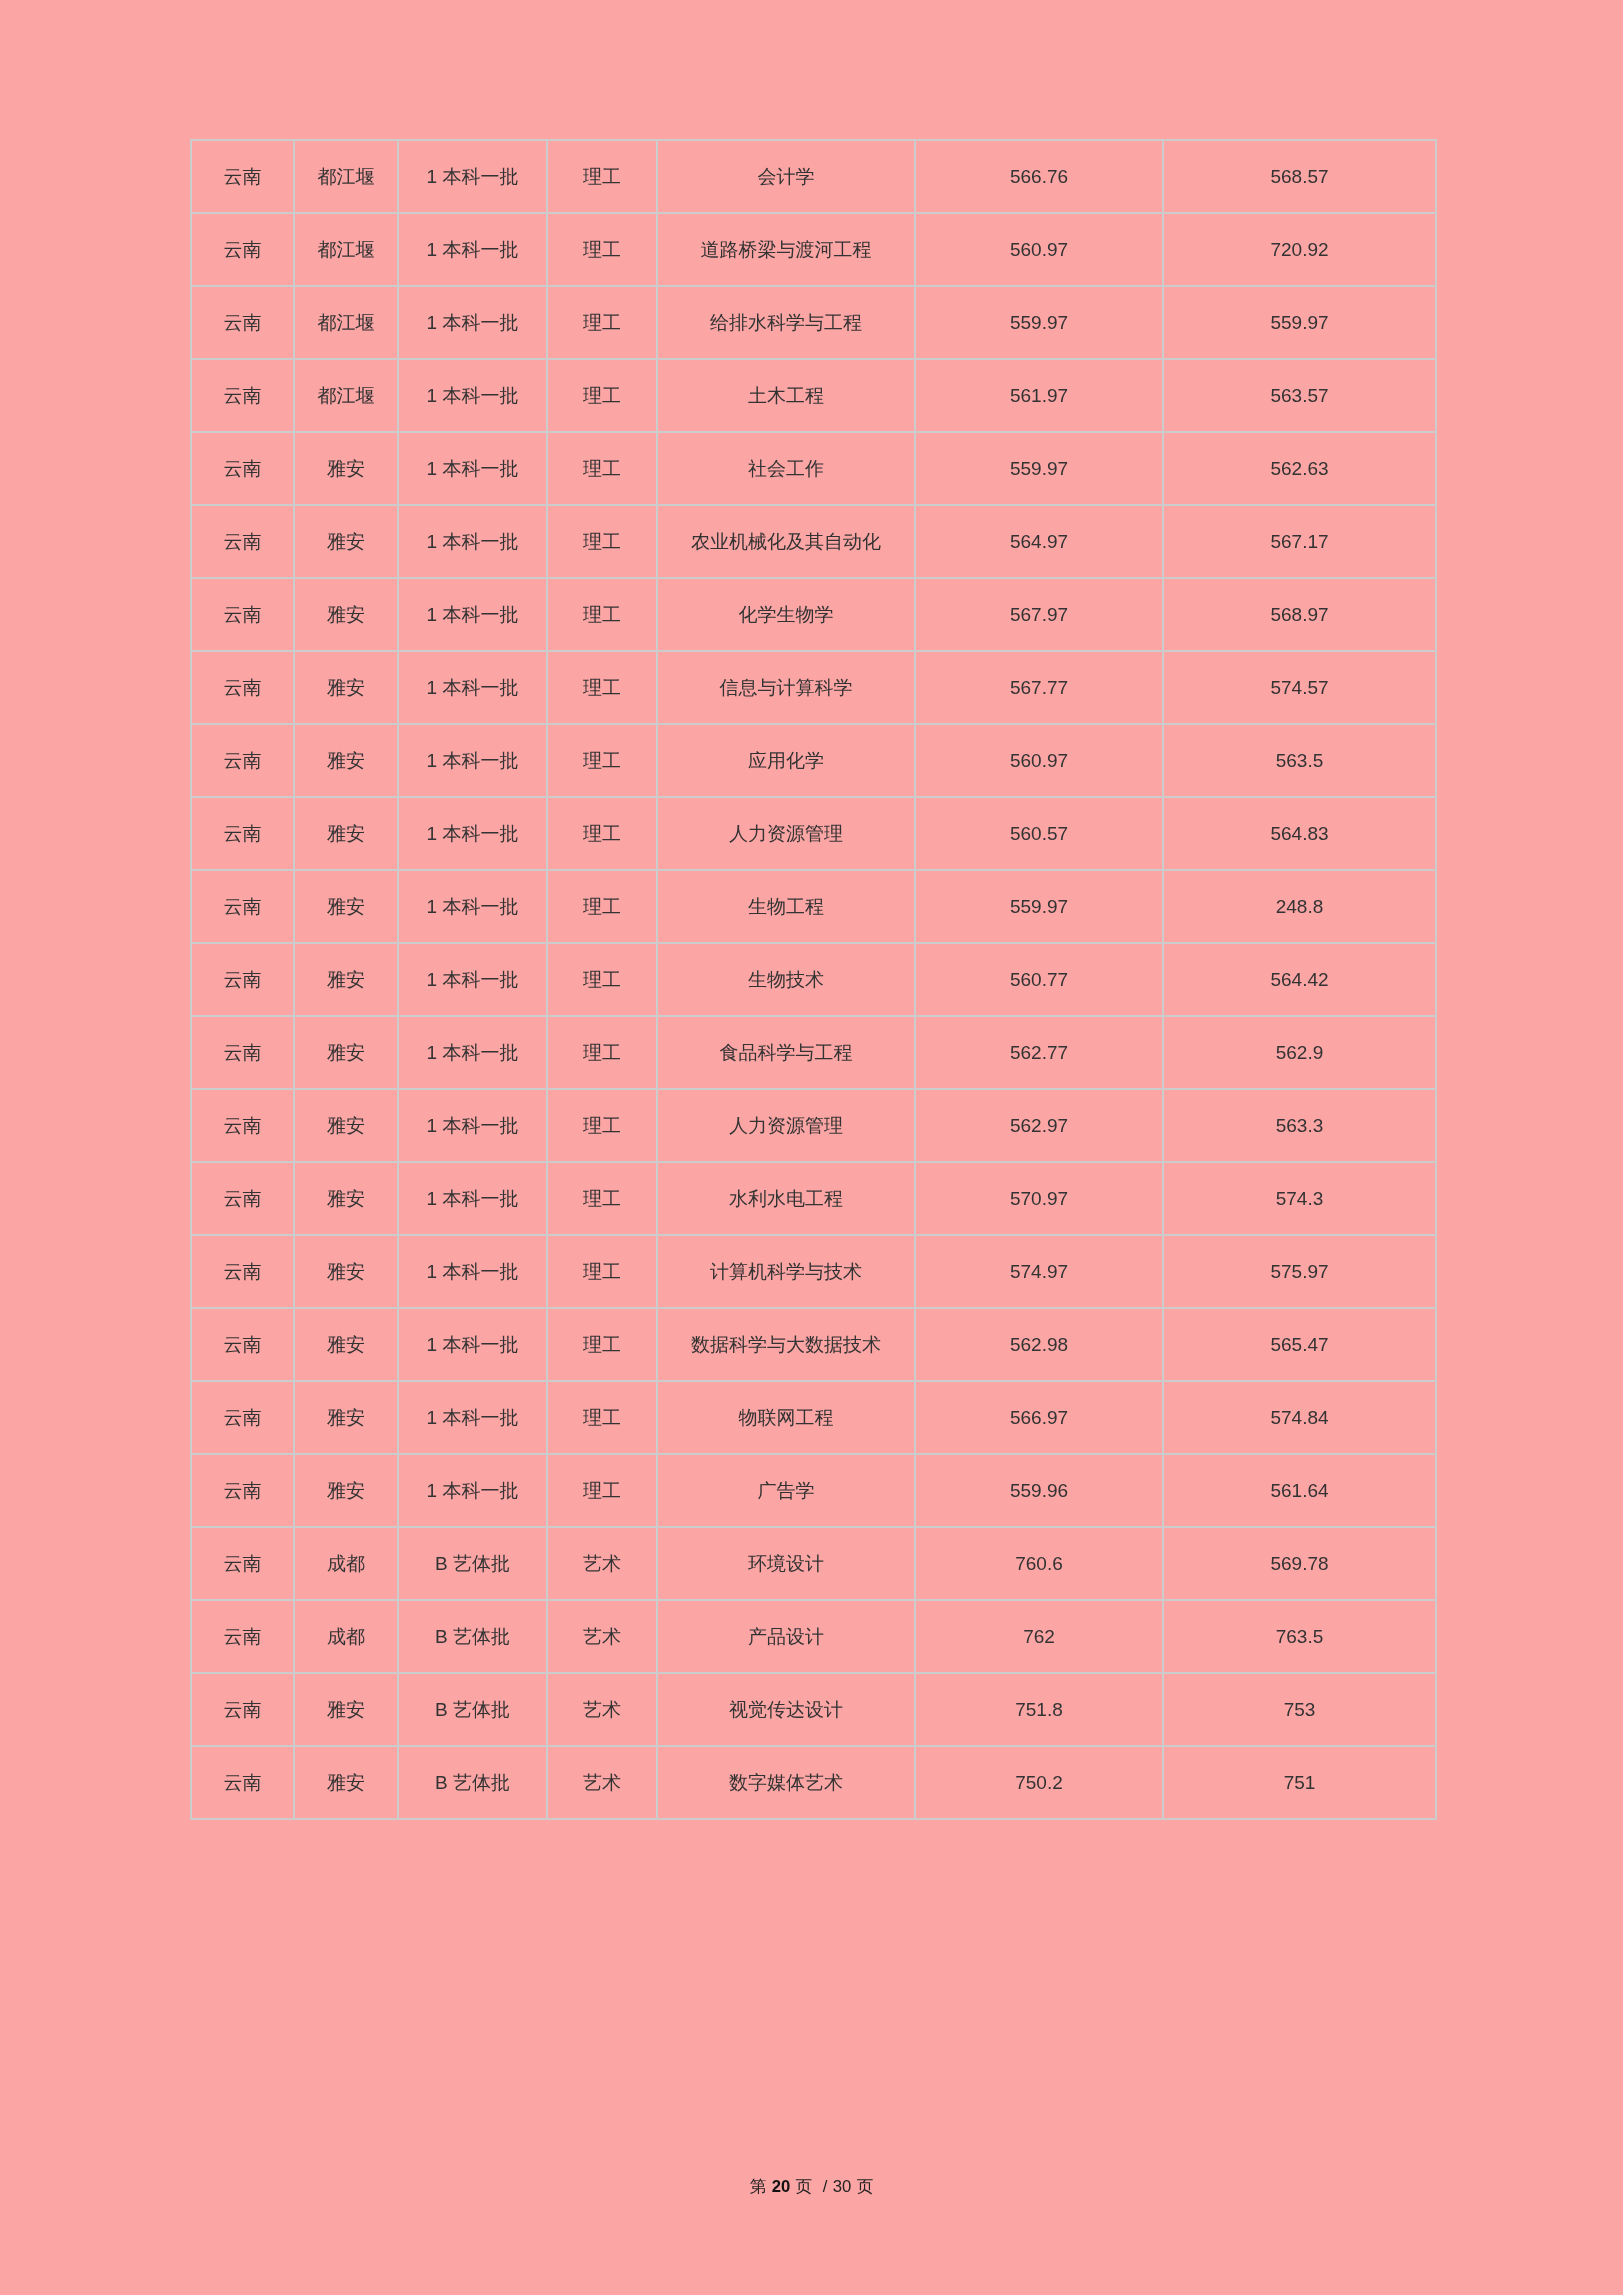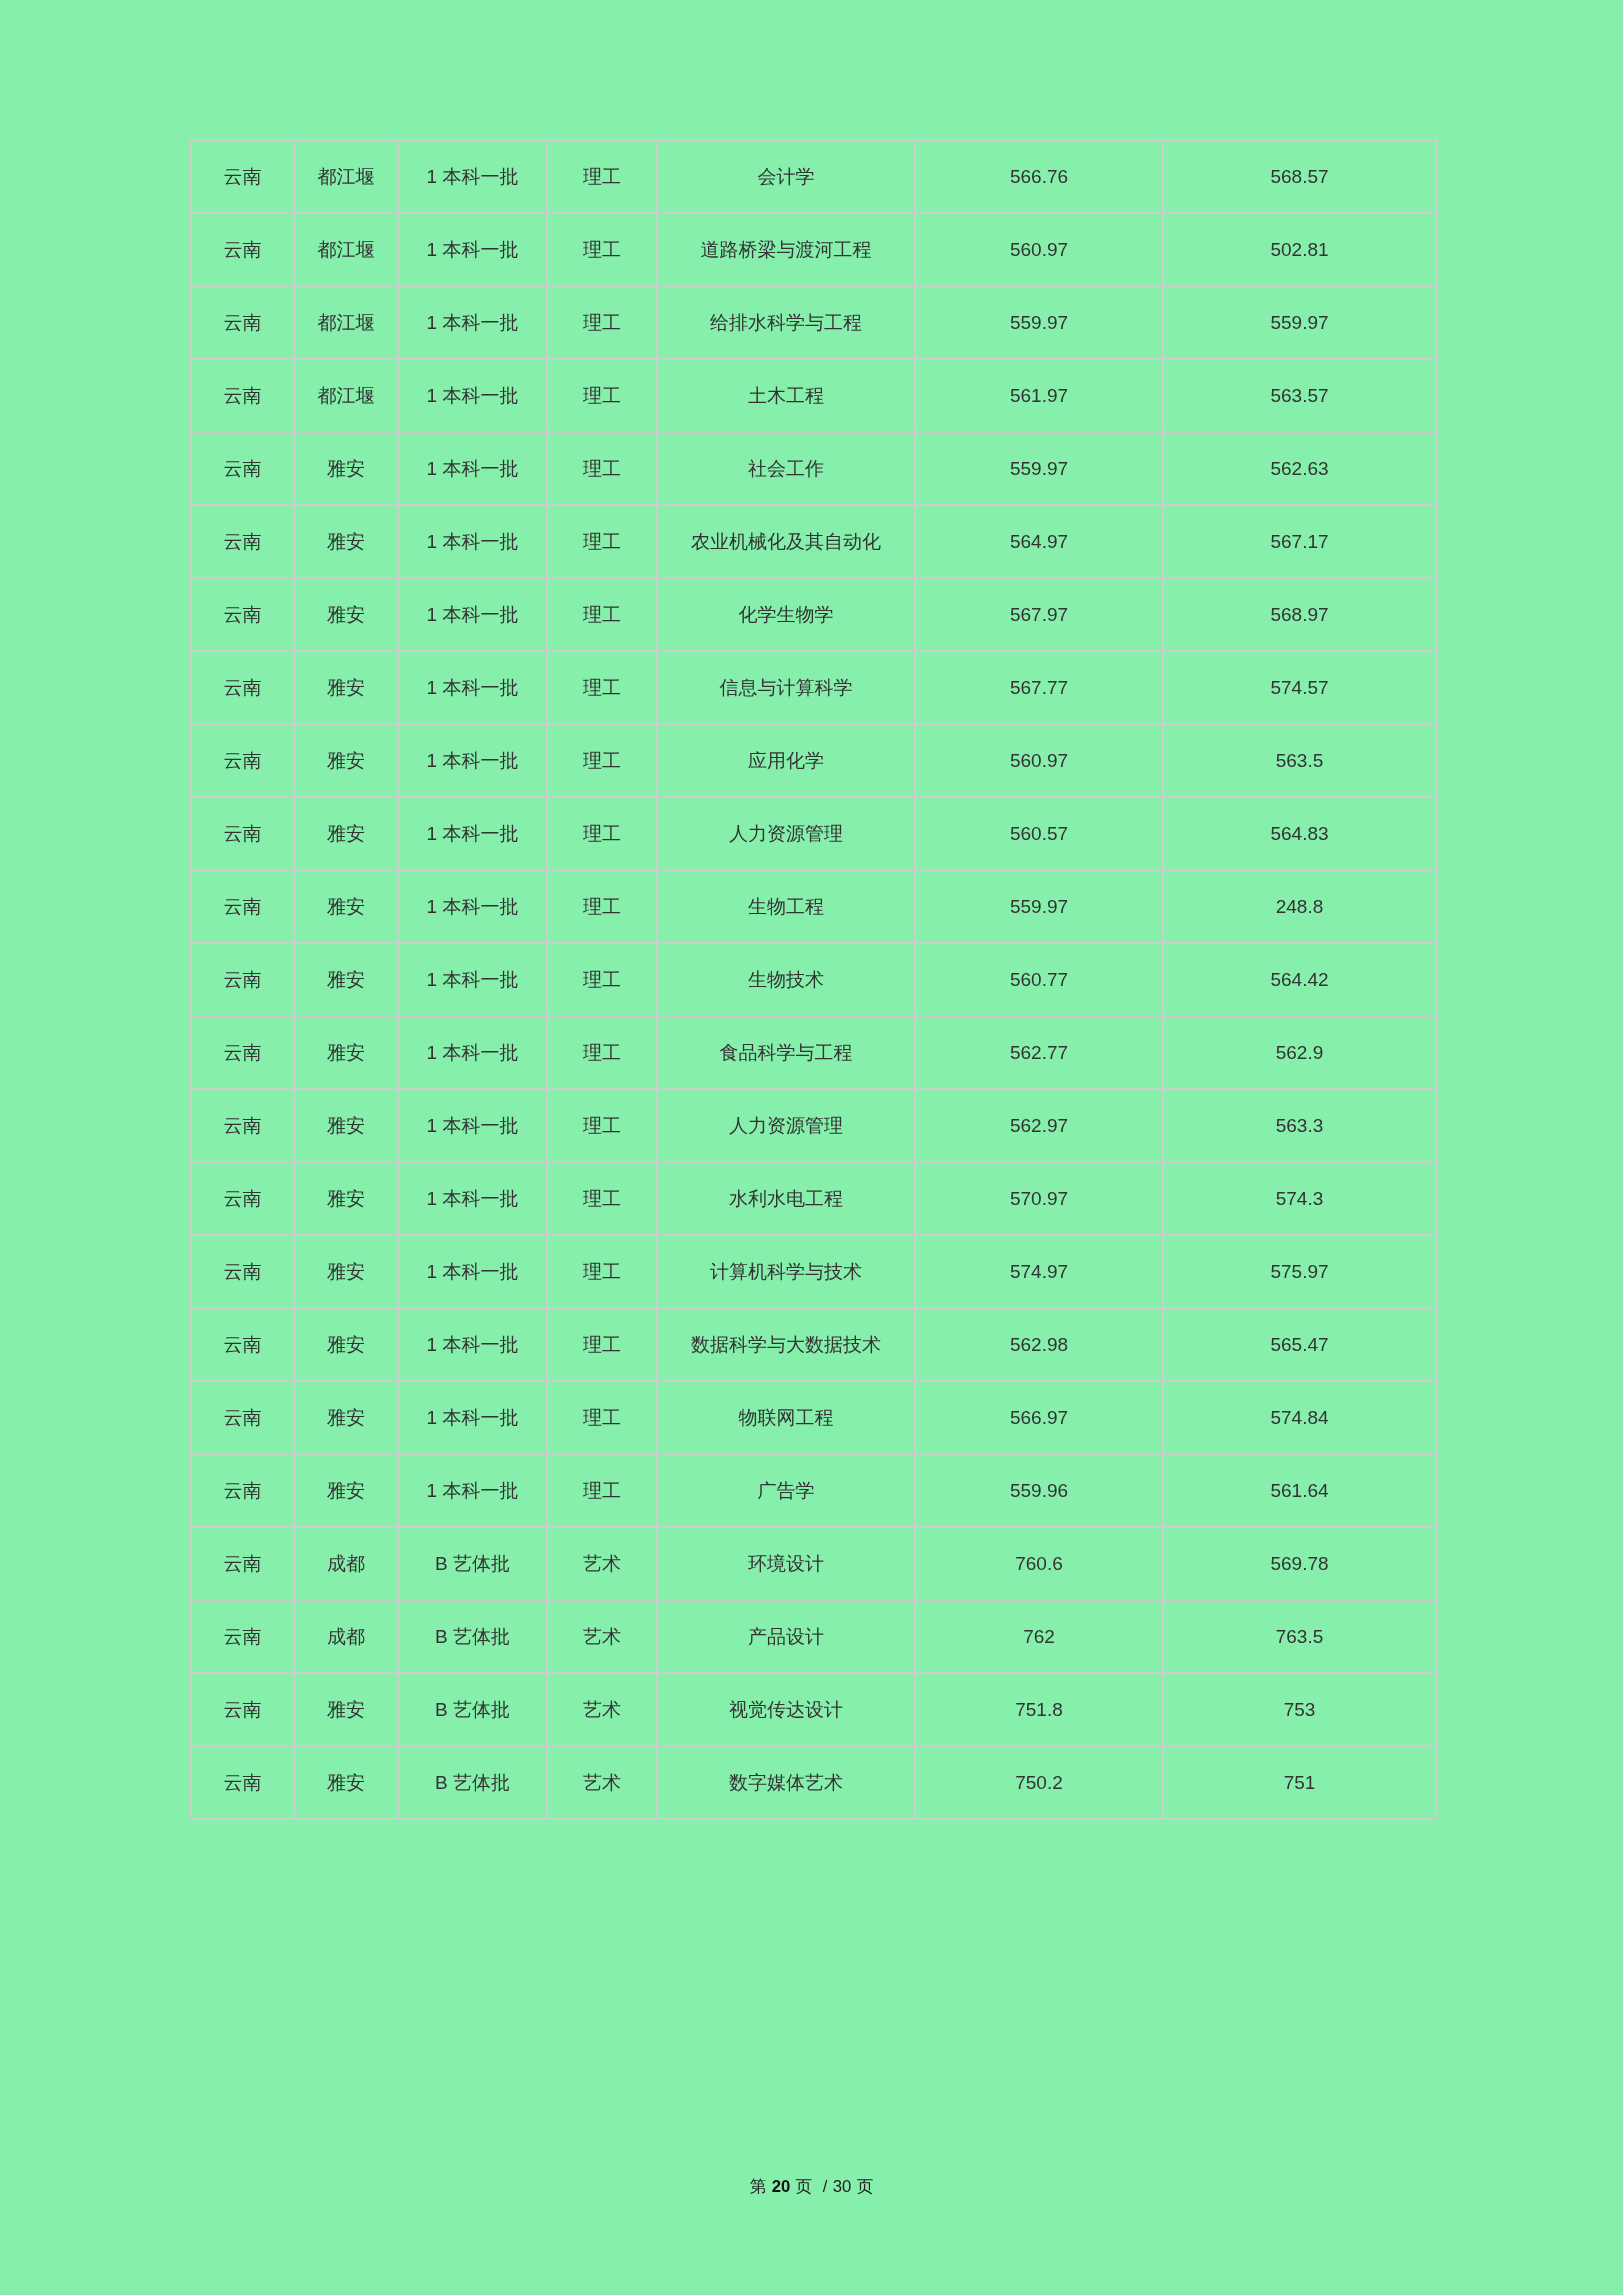--- a/index.html
+++ b/index.html
@@ -14,21 +14,21 @@
       overflow: hidden;
       font-family: "DejaVu Serif", "Liberation Serif", serif;
       color: #333333;
     }
     .page {
       position: absolute;
       left: 0;
       top: 0;
       width: 1623px;
       height: 2295px;
-      background: #86efac;
+      background: #fca5a5;
     }
     table.scores {
       position: absolute;
       left: 190px;
       top: 139px;
       width: 1245px;
       border-collapse: collapse;
       table-layout: fixed;
     }
     table.scores td {
@@ -100,21 +100,21 @@
           <td class="num">566.76</td>
           <td class="num">568.57</td>
         </tr>
         <tr>
           <td class="cjk">云南</td>
           <td class="cjk">都江堰</td>
           <td class="batch">1 本科一批</td>
           <td class="cjk">理工</td>
           <td class="cjk">道路桥梁与渡河工程</td>
           <td class="num">560.97</td>
-          <td class="num">502.81</td>
+          <td class="num">720.92</td>
         </tr>
         <tr>
           <td class="cjk">云南</td>
           <td class="cjk">都江堰</td>
           <td class="batch">1 本科一批</td>
           <td class="cjk">理工</td>
           <td class="cjk">给排水科学与工程</td>
           <td class="num">559.97</td>
           <td class="num">559.97</td>
         </tr>

